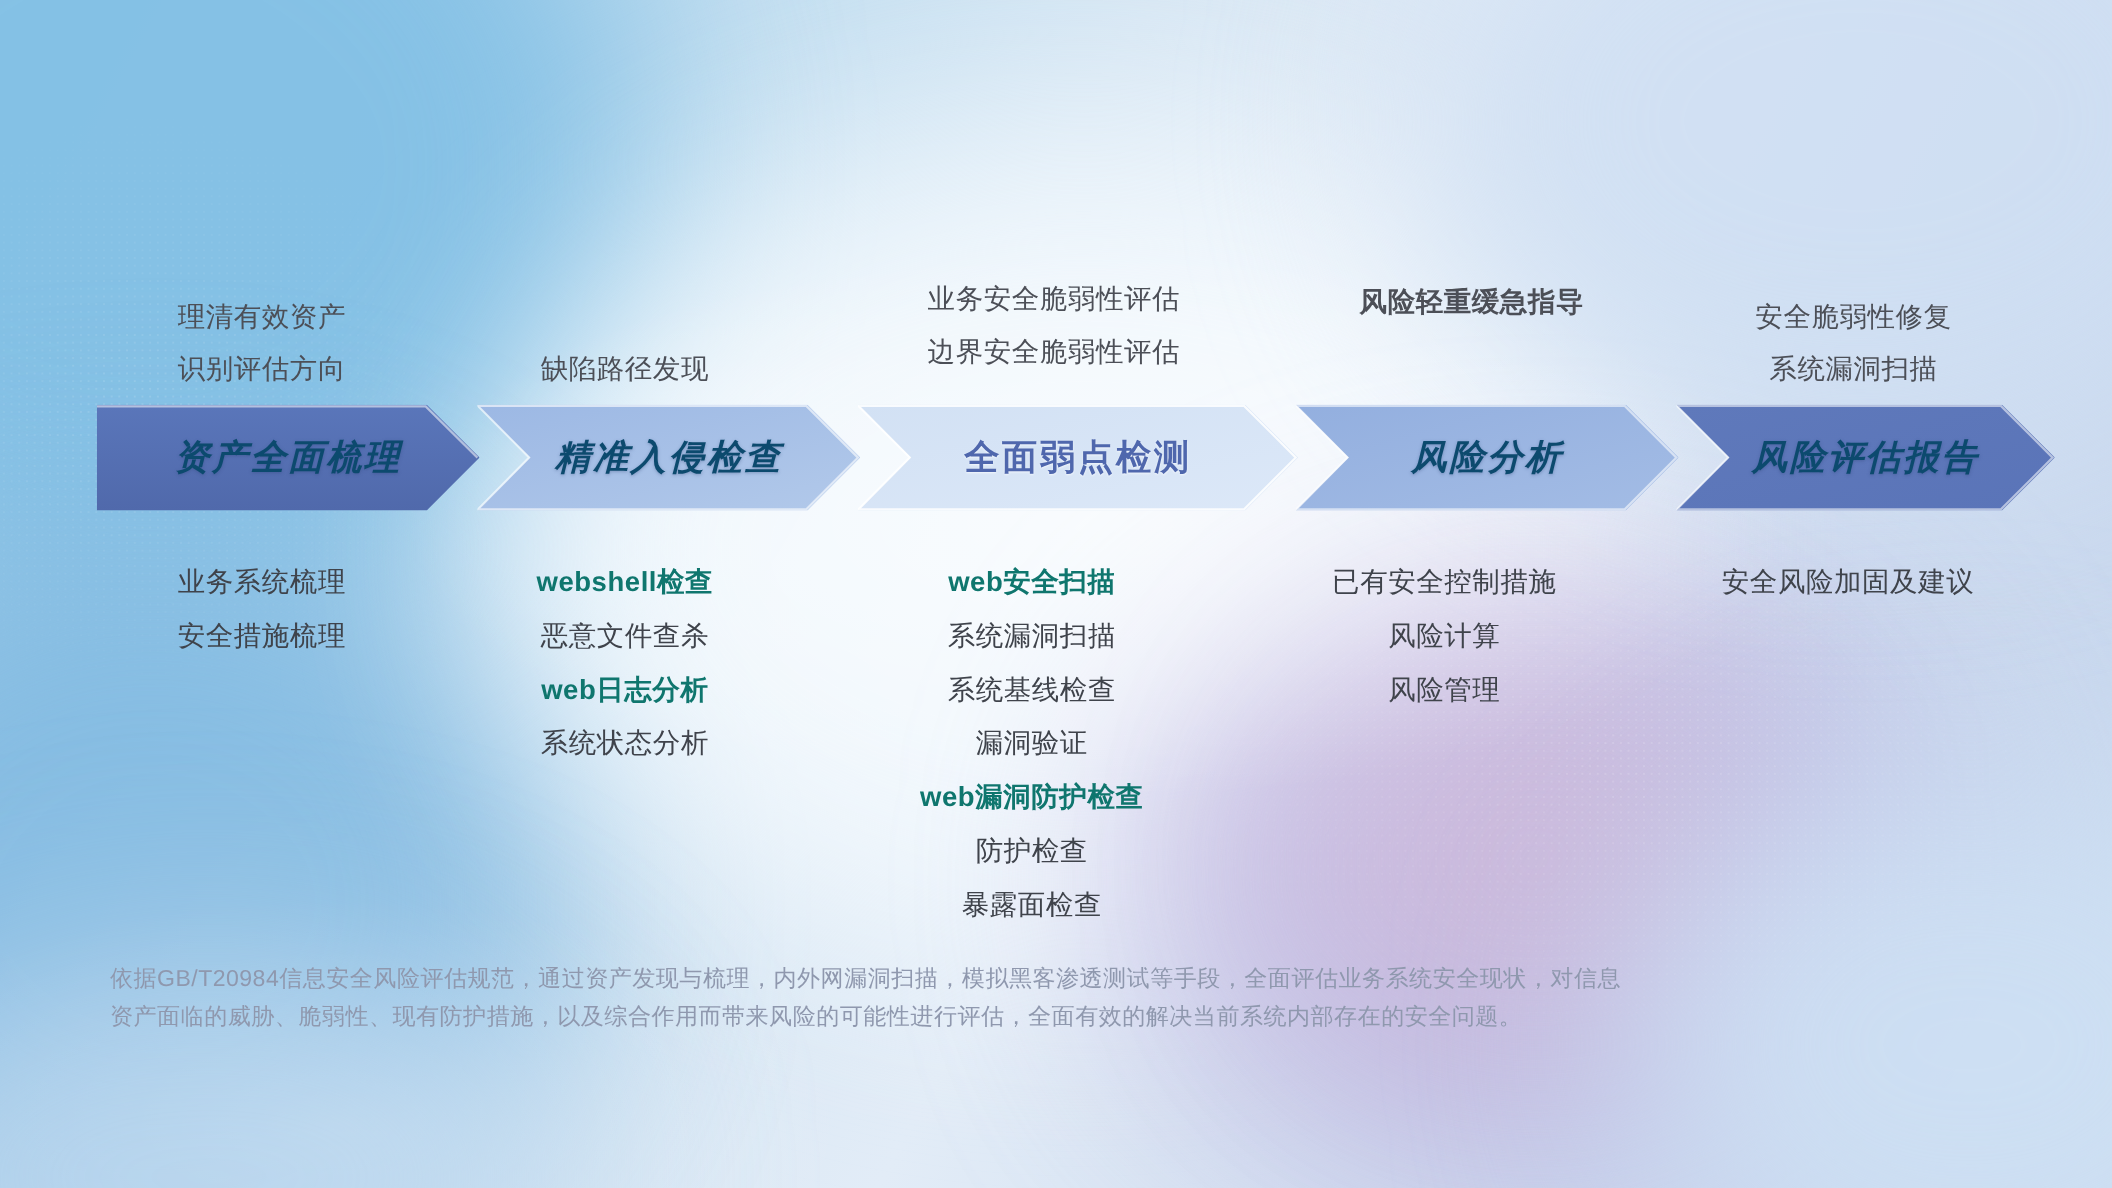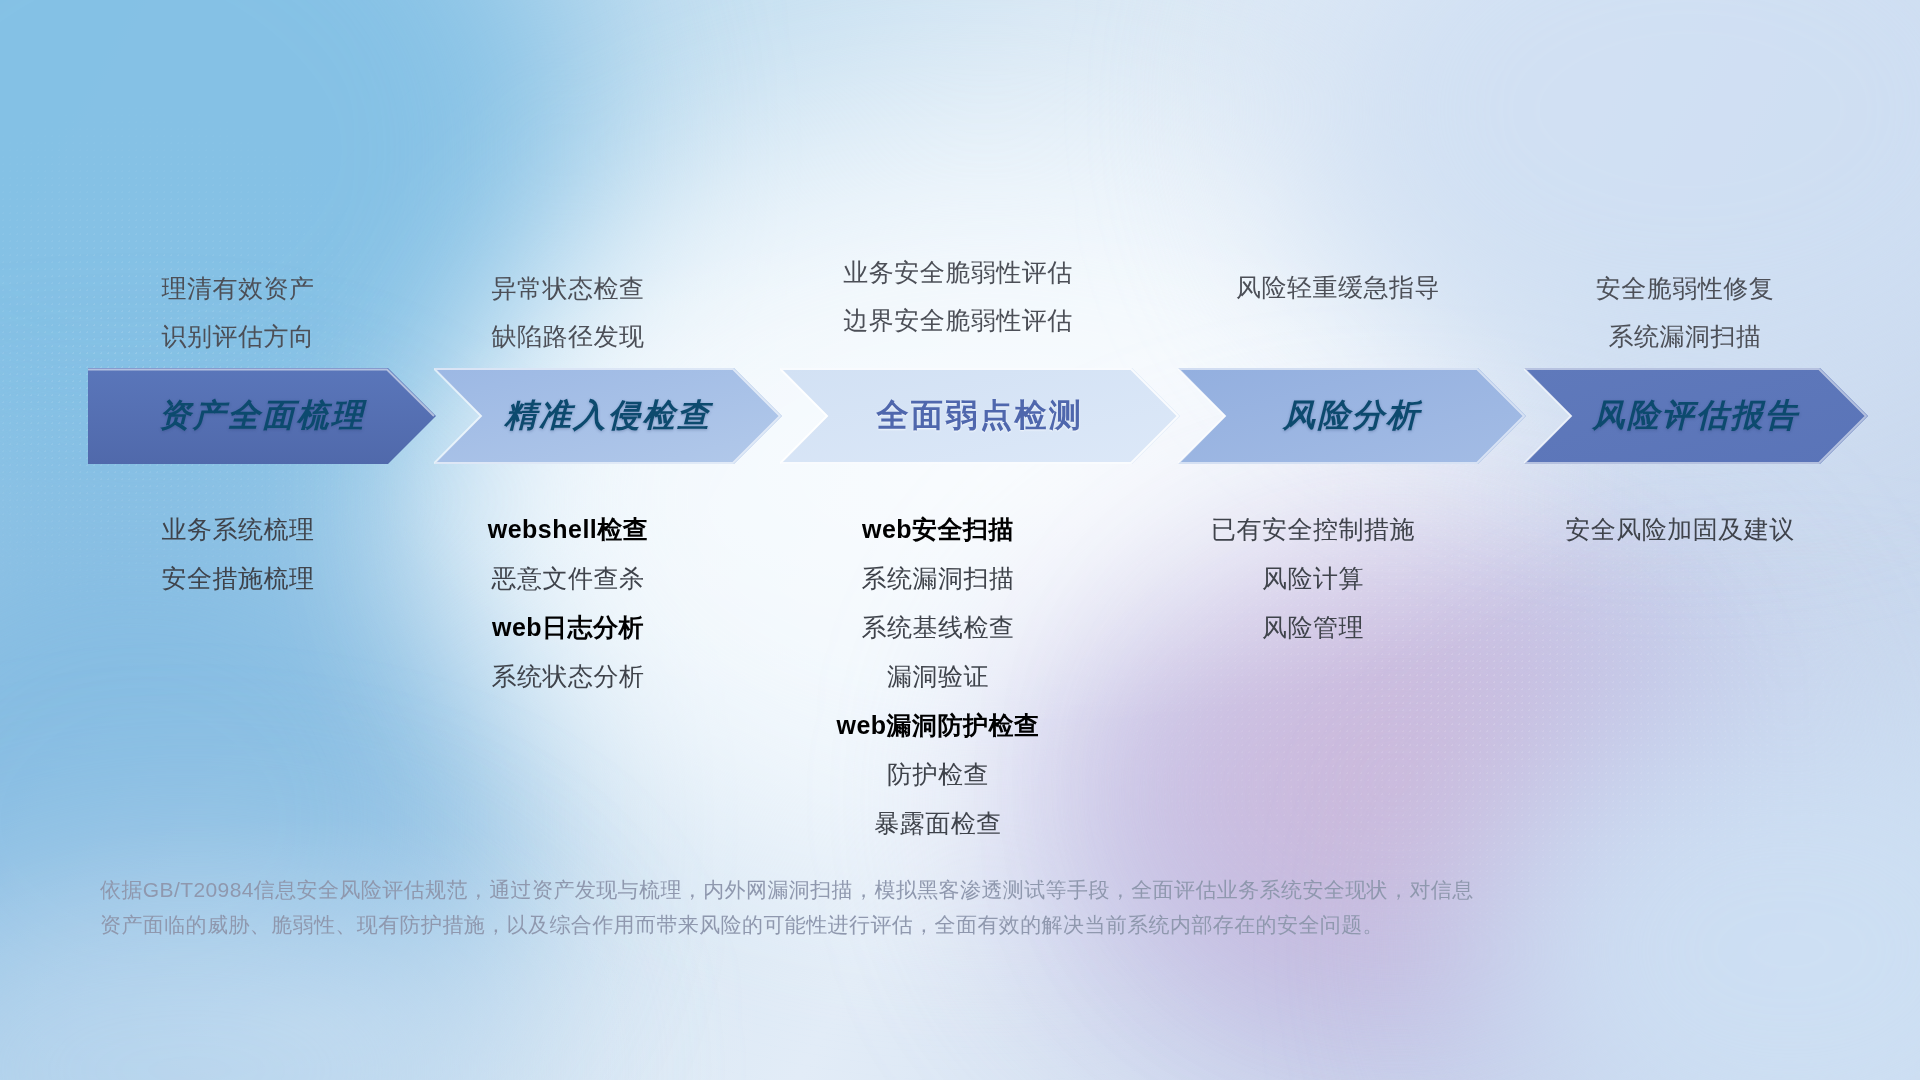--- a/index.html
+++ b/index.html
@@ -118,21 +118,21 @@
     width: 100%;
     text-align: center;
   }
   .bot-item {
     font-size: 25px;
     line-height: 49px;
     color: #3f434b;
     white-space: nowrap;
     letter-spacing: .5px;
   }
-  .bot-item.em { font-weight: 700; color: #000000; }
+  .bot-item.em { font-weight: 700; color: #0f766e; }
 
   
   #band {
     position: absolute;
     left: 88px;
     top: 368px;
     width: 1780px;
     height: 96px;
   }
   .arrow {
@@ -201,34 +201,33 @@
 
     <div class="col" style="left:88px; top:220px; width:300px; height:140px;">
       <div class="top-block">
         <div class="top-item">理清有效资产</div>
         <div class="top-item">识别评估方向</div>
       </div>
     </div>
 
     <div class="col" style="left:418px; top:220px; width:300px; height:140px;">
       <div class="top-block">
-        <div class="top-item">异常状态检查</div>
         <div class="top-item">缺陷路径发现</div>
       </div>
     </div>
 
     <div class="col" style="left:768px; top:204px; width:380px; height:140px;">
       <div class="top-block">
         <div class="top-item">业务安全脆弱性评估</div>
         <div class="top-item">边界安全脆弱性评估</div>
       </div>
     </div>
 
     <div class="col" style="left:1168px; top:220px; width:340px; height:140px;">
-      <div class="top-block" style="bottom:49px;">
+      <div class="top-block" style="bottom:61px;font-weight:bold;">
         <div class="top-item">风险轻重缓急指导</div>
       </div>
     </div>
 
     <div class="col" style="left:1500px; top:220px; width:370px; height:140px;">
       <div class="top-block">
         <div class="top-item">安全脆弱性修复</div>
         <div class="top-item">系统漏洞扫描</div>
       </div>
     </div>

